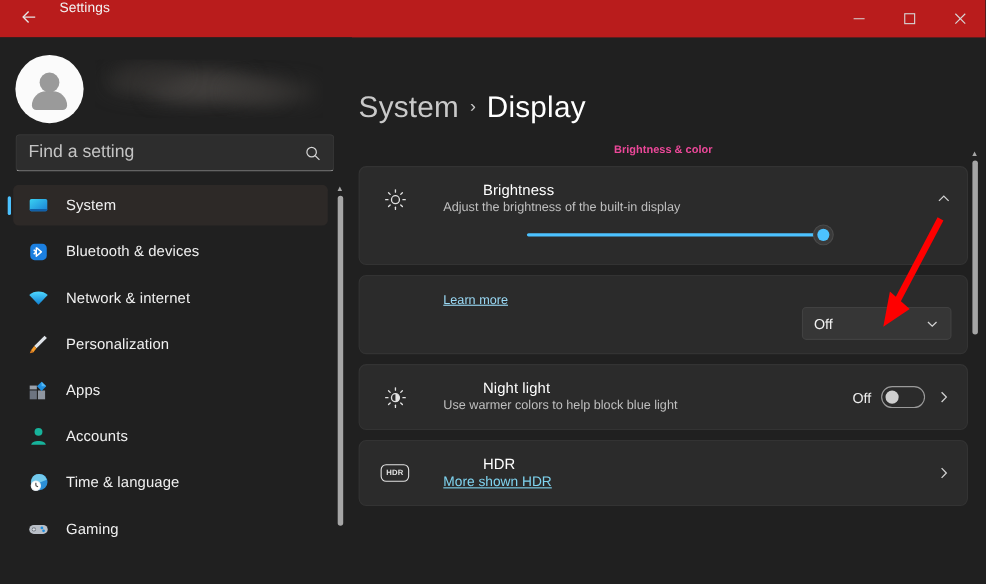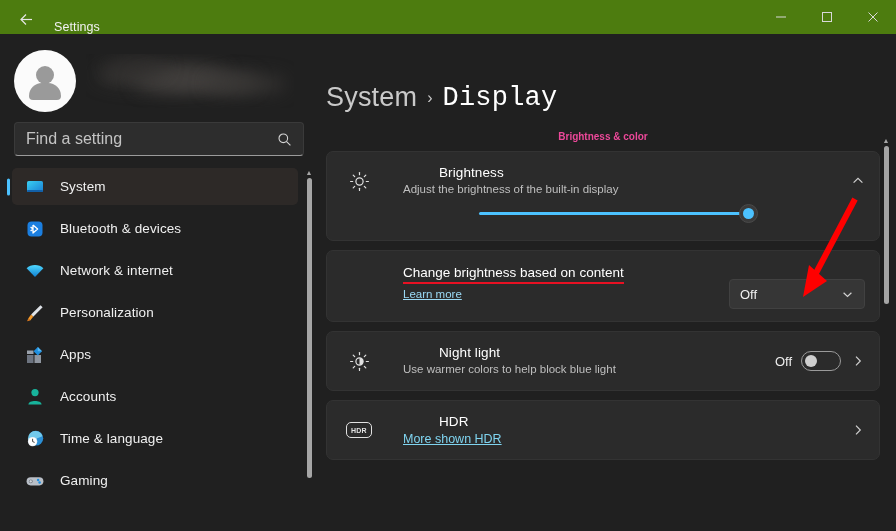--- a/index.html
+++ b/index.html
@@ -20,23 +20,23 @@
     height: 531px;
     background: #202020;
     display: flex;
     flex-direction: column;
   }
 
   
   .titlebar {
     height: 34px;
     display: flex;
-    align-items: flex-end;
+    align-items: flex-start;
     flex: 0 0 34px;
-    background: #4d7c0f;
+    background: #b91c1c;
   }
   .back-btn {
     width: 36px; height: 30px;
     margin-left: 8px;
     display: flex; align-items: center; justify-content: center;
     border-radius: 4px;
     color: #e6e6e6;
   }
   .titlebar-title {
     font-size: 12.5px;
@@ -192,21 +192,21 @@
     padding: 0 16px 0 0;
   }
   .breadcrumb {
     display: flex;
     align-items: center;
     padding: 48px 0 0 6px;
     gap: 10px;
   }
   .bc-parent { font-size: 27px; color: #c9c9c9; font-weight: 400; letter-spacing: .2px; }
   .bc-sep { font-size: 16px; color: #c9c9c9; }
-  .bc-current { font-size: 27px; color: #ffffff; font-weight: 400; letter-spacing: .2px; font-family: Liberation Mono, monospace; }
+  .bc-current { font-size: 27px; color: #ffffff; font-weight: 400; letter-spacing: .2px; }
 
   .section-title {
     font-size: 10px;
     font-weight: bold;
     color: #ec4899;
     padding: 18px 0 0 6px;
     text-align: center;
   }
 
   .cards { padding: 9px 0 0 6px; }
@@ -579,23 +579,20 @@
                   <i></i>
                 </div>
             </div>
           </div>
         </div>
 
         <div class="card">
           <div class="row content-row">
             <div class="row-icon"></div>
             <div class="content-text" style="padding-left:26px;">
-              <div>
-                <span class="underline-title">Change brightness based on content</span>
-              </div>
               <a class="link" href="#">Learn more</a>
             </div>
             <div class="dropdown">
               <span class="dropdown-val">Off</span>
               <span class="dropdown-chev">
                 <svg width="13" height="13" viewBox="0 0 13 13">
                   <path d="M2.6 4.8 L6.5 8.5 L10.4 4.8" fill="none" stroke="#d2d2d2" stroke-width="1.2"></path>
                 </svg>
               </span>
             </div>

